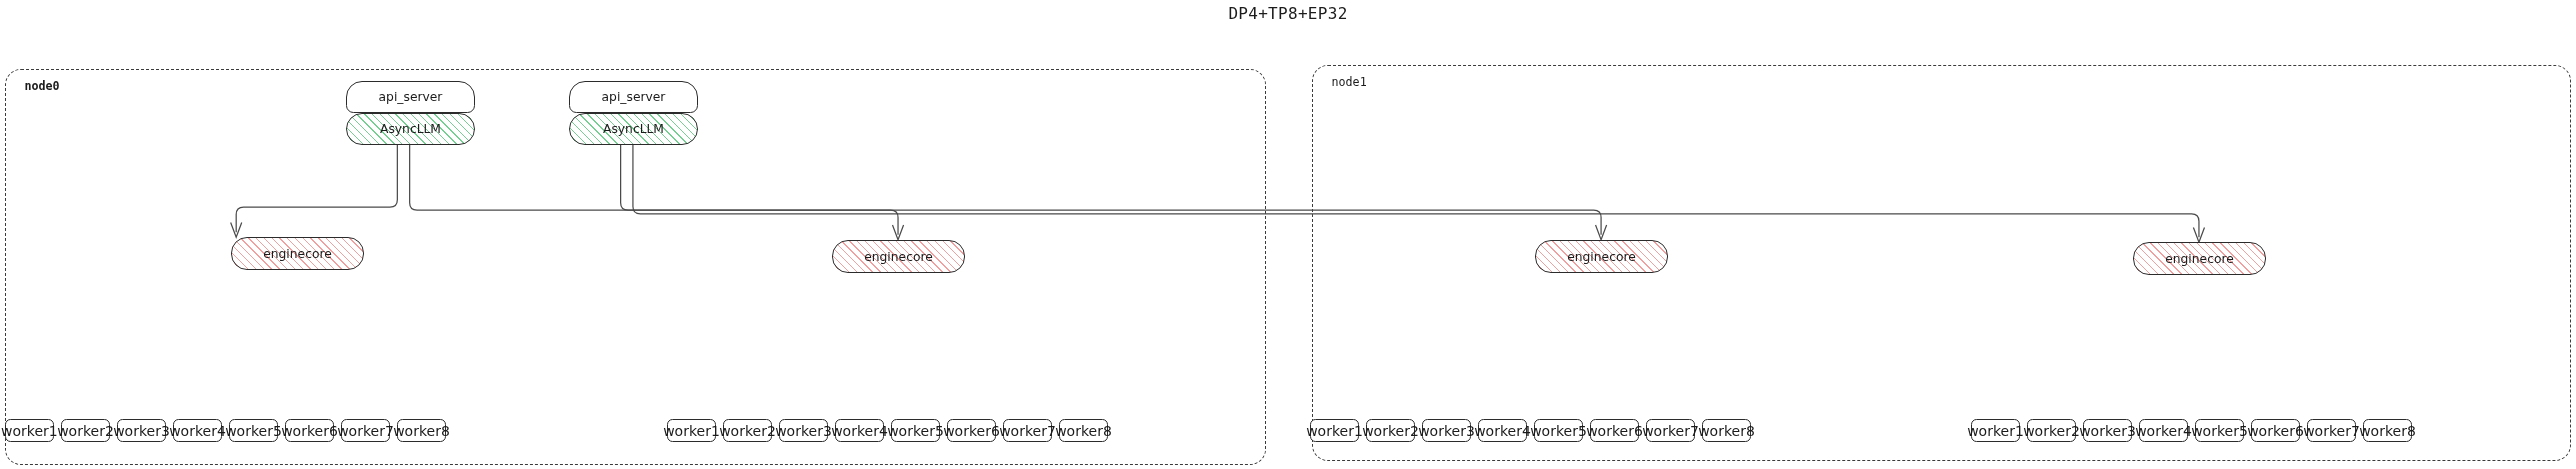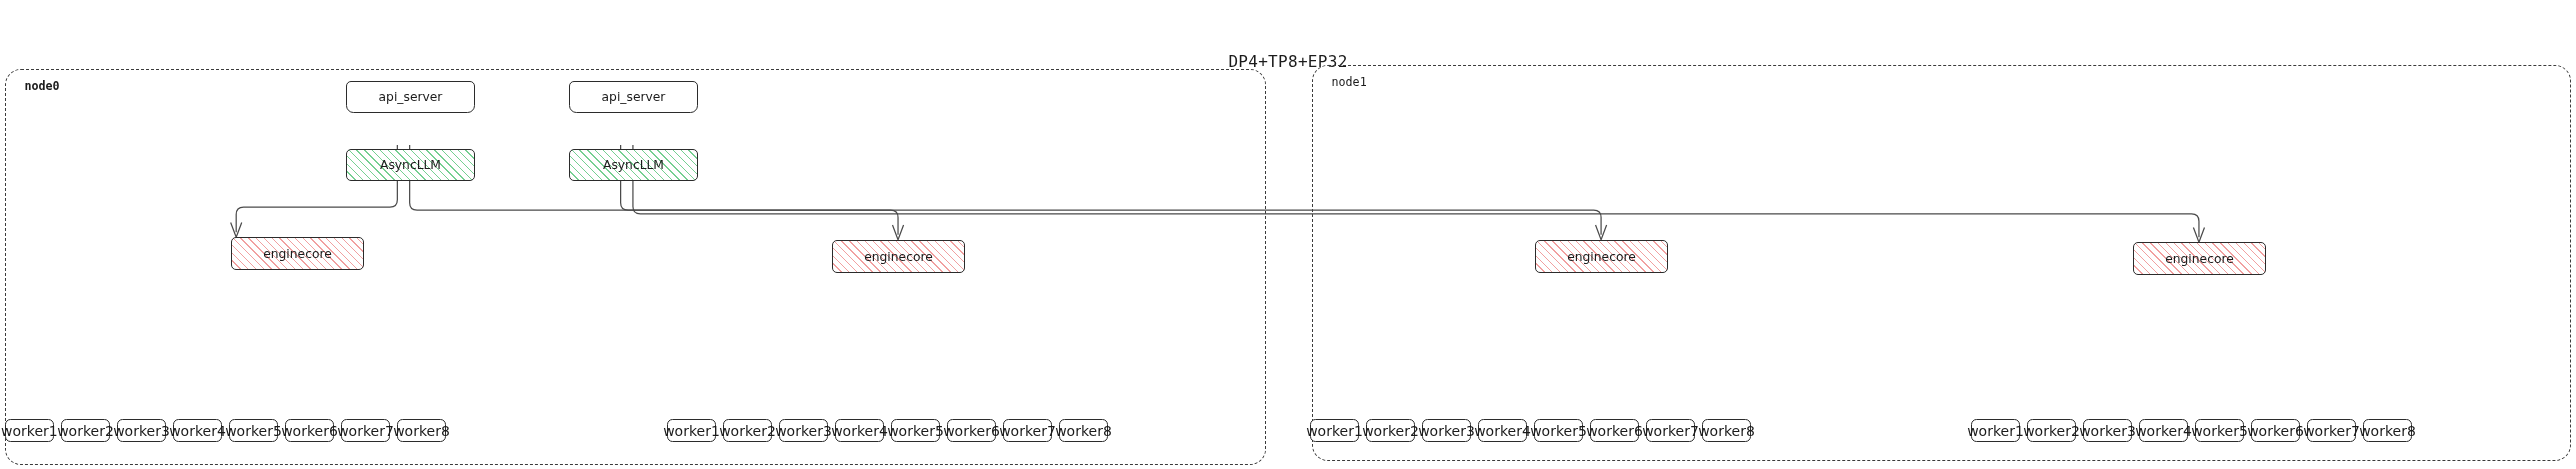--- a/index.html
+++ b/index.html
@@ -10,50 +10,48 @@
     -webkit-font-smoothing:antialiased;
   }
   #stage{position:absolute;left:0;top:0;width:2576px;height:469px;}
 
   
   .title{
     position:absolute;left:0;top:4.3px;width:2576px;text-align:center;
     font-family:"DejaVu Sans Mono", monospace;
     font-size:16px;letter-spacing:0.3px;color:#1c1c1c;
     white-space:nowrap;
-    margin-top:48px;
   }
 
   
   .node{
     position:absolute;border:1.5px dashed #3b3b3b;border-radius:16px;
     background:transparent;box-sizing:border-box;
   }
   .node-label{
     position:absolute;left:18.5px;top:8.6px;
     font-family:"DejaVu Sans Mono", monospace;
     font-size:11.7px;color:#1c1c1c;white-space:nowrap;
   }
 
   
   .box{
     position:absolute;box-sizing:border-box;
-    border:1.5px solid #2b2b2b;border-radius:5px;background:#ffffff;
+    border:1.5px solid #2b2b2b;border-radius:16px;background:#ffffff;
     display:flex;align-items:center;justify-content:center;
     font-size:12.3px;color:#1b1b1b;white-space:nowrap;z-index:6;
   }
   .box.api{border-bottom-left-radius:7.4px;border-bottom-right-radius:7.4px;}
 
   .hatch-green{
     background-color:#ffffff;
     background-image:repeating-linear-gradient(
       45deg,
       rgba(110,205,140,0.95) 0px, rgba(110,205,140,0.95) 1px,
       rgba(255,255,255,0) 1px, rgba(255,255,255,0) 5.5px);
-    margin-top:36px;
   }
   .hatch-pink{
     background-color:#ffffff;
     background-image:repeating-linear-gradient(
       45deg,
       rgba(240,150,150,0.9) 0px, rgba(240,150,150,0.9) 1px,
       rgba(255,255,255,0) 1px, rgba(255,255,255,0) 5.5px);
   }
 
   

